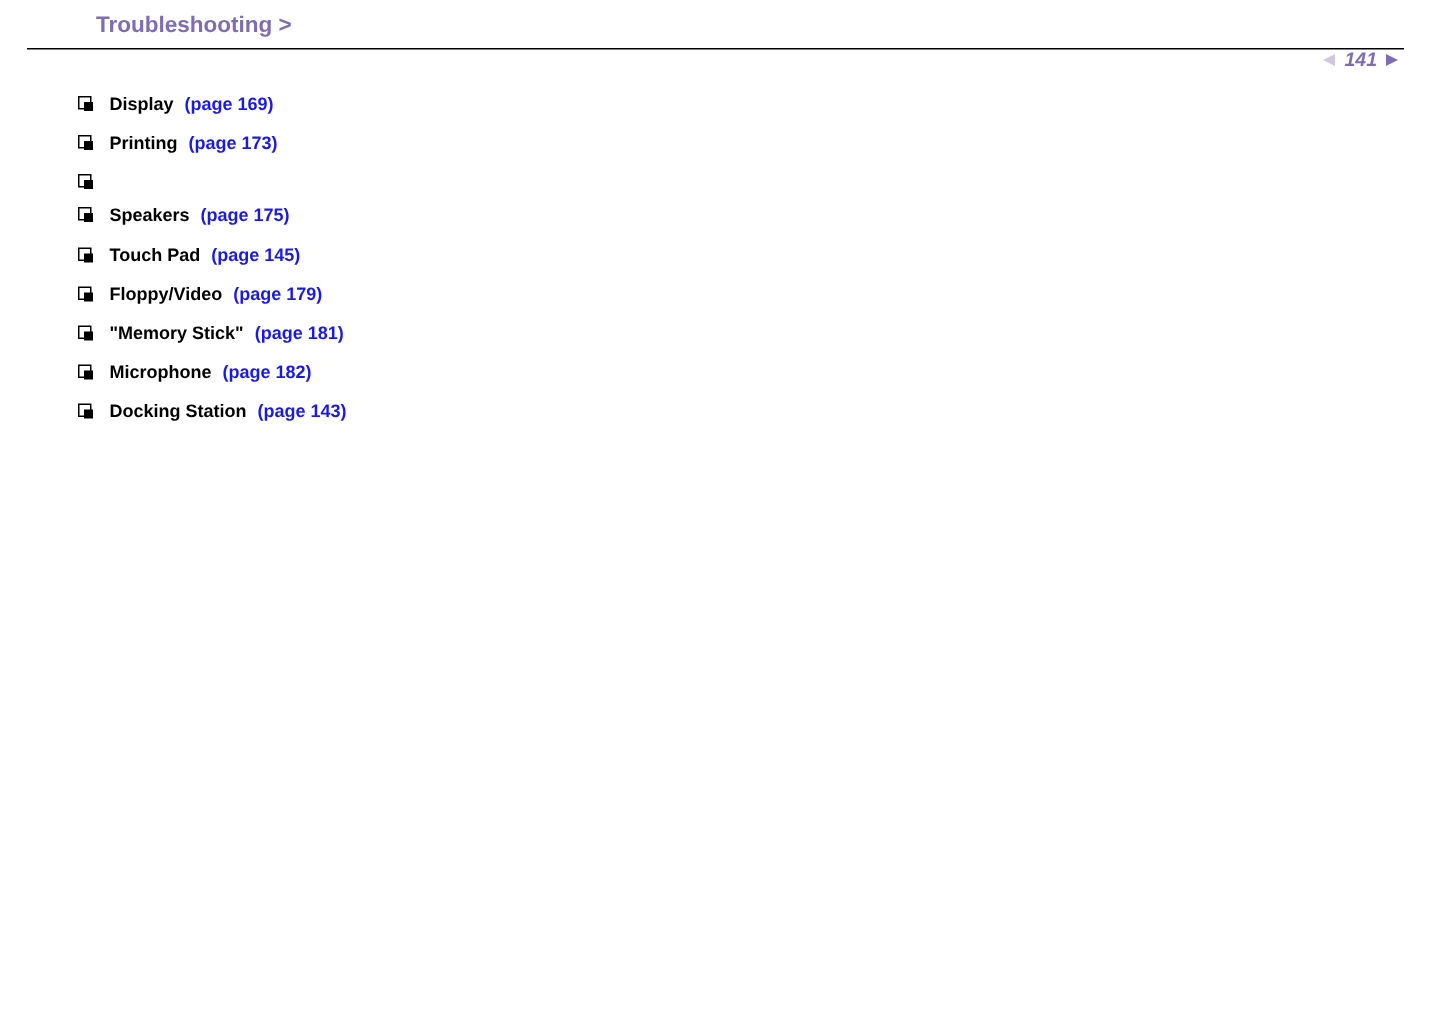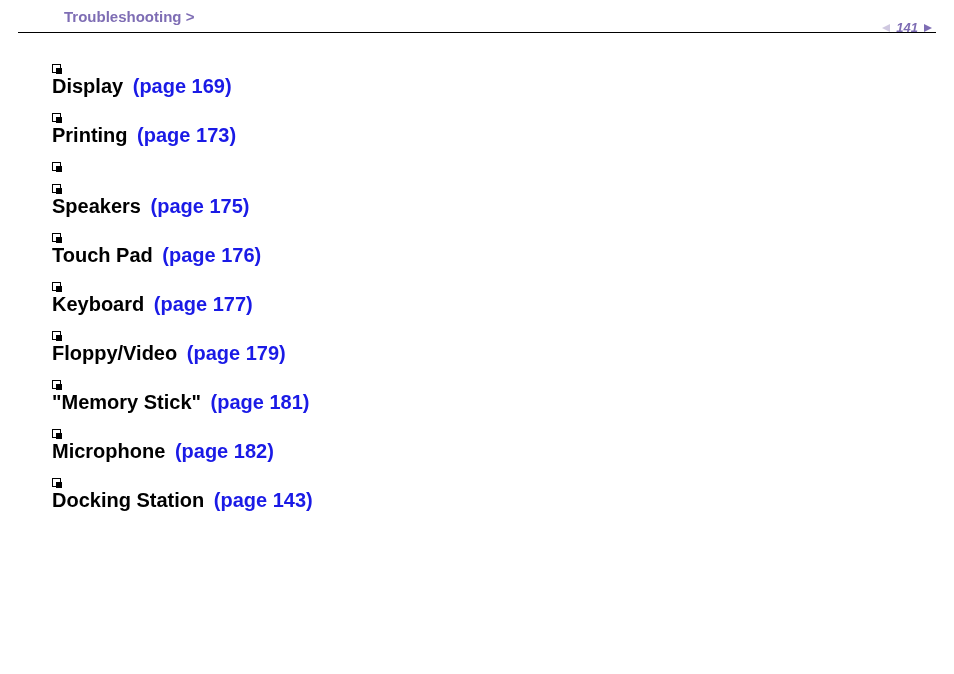--- a/index.html
+++ b/index.html
@@ -19,21 +19,21 @@
       position: relative;
     }
     .section-title {
       color: #7e6db4;
       font-size: 15px;
       font-weight: bold;
     }
     .page-nav {
       position: absolute;
       right: 22px;
-      top: 20px;
+      top: 32px;
       display: flex;
       align-items: center;
       gap: 6px;
     }
     .page-number {
       color: #7e6db4;
       font-size: 13px;
       font-weight: bold;
       font-style: italic;
     }
@@ -54,25 +54,24 @@
       border-top: 1px solid #000;
       margin: 0 18px 0 18px;
     }
     .content {
       padding: 28px 0 0 52px;
     }
     .item-row {
       display: flex;
       align-items: flex-start;
       margin-bottom: 10px;
-      font-size: 20px;
+      font-size: 12px;
       font-weight: bold;
       color: #000;
       line-height: 1.35;
-      flex-direction: column;
     }
     .bullet {
       display: inline-block;
       width: 9px;
       height: 9px;
       border: 1px solid #000;
       position: relative;
       margin-right: 12px;
       margin-top: 3px;
       flex-shrink: 0;
@@ -135,31 +134,24 @@
     <span>
       <span class="item-label">Speakers</span>
       <span class="item-link">(page 175)</span>
     </span>
   </div>
 
   <div class="item-row">
     <span class="bullet"></span>
     <span>
       <span class="item-label">Touch Pad</span>
-      <span class="item-link">(page 176)</span>
+      <span class="item-link">(page 145)</span>
     </span>
   </div>
 
-  <div class="item-row">
-    <span class="bullet"></span>
-    <span>
-      <span class="item-label">Keyboard</span>
-      <span class="item-link">(page 177)</span>
-    </span>
-  </div>
 
 
   <div class="item-row">
     <span class="bullet"></span>
     <span>
       <span class="item-label">Floppy/Video</span>
       <span class="item-link">(page 179)</span>
     </span>
   </div>
 

